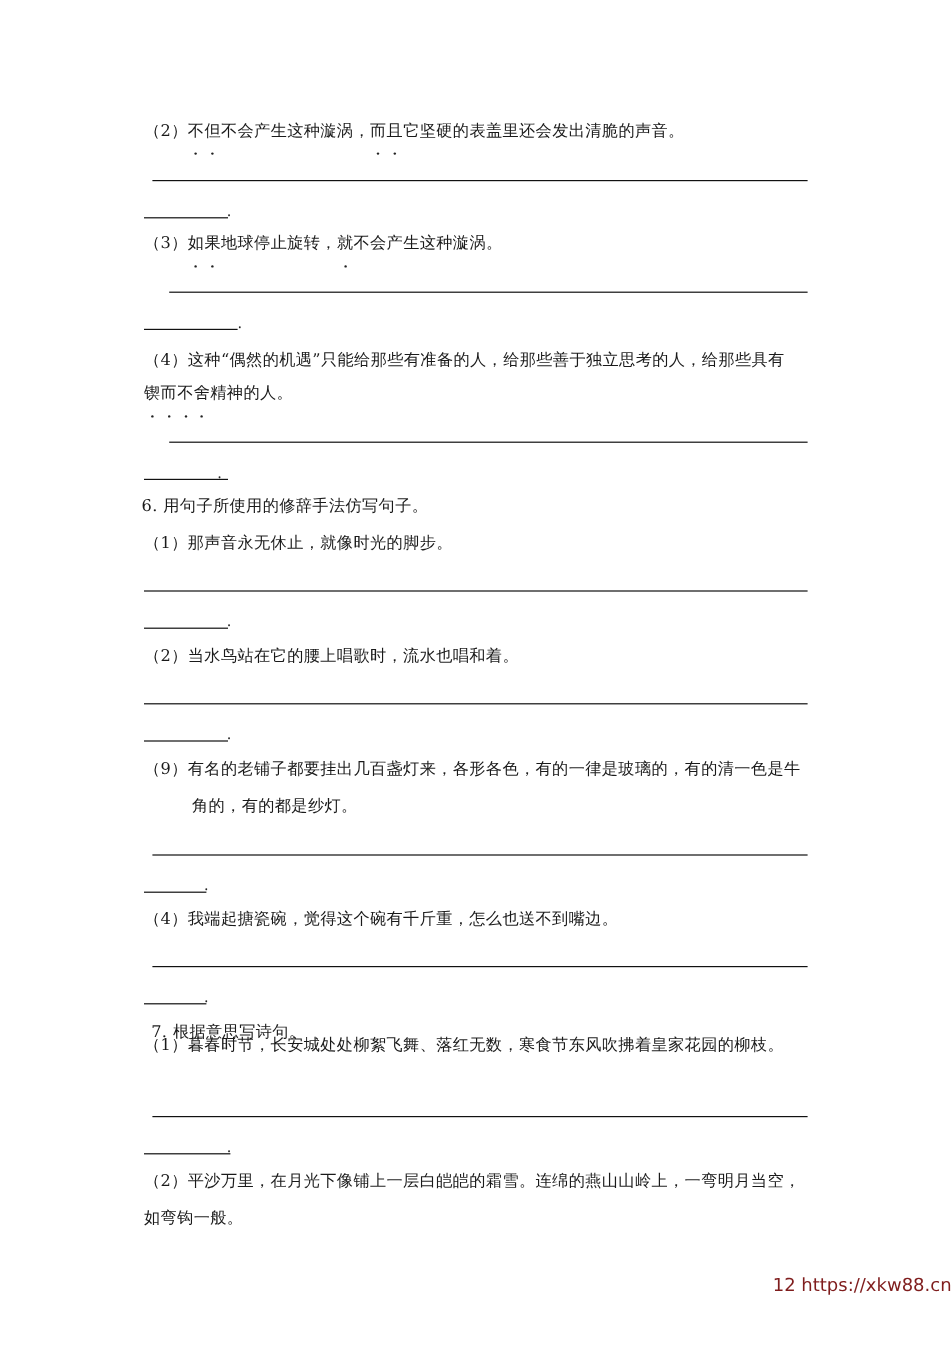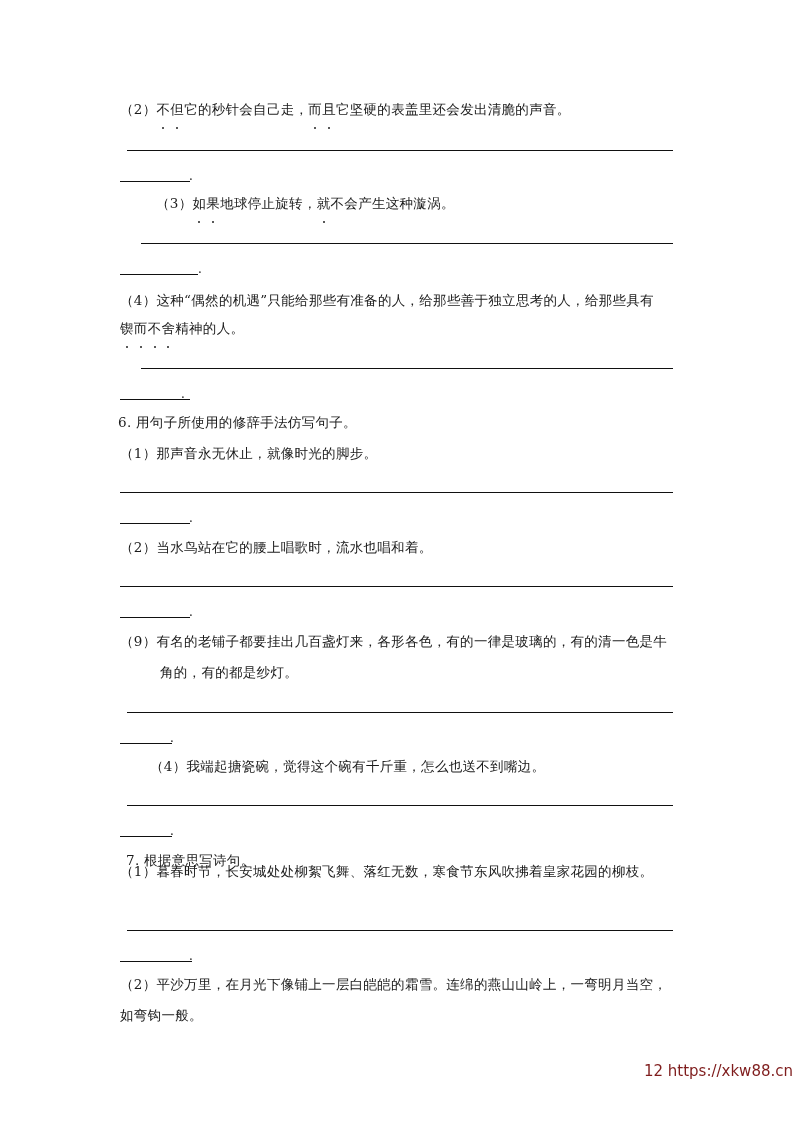--- a/index.html
+++ b/index.html
@@ -63,27 +63,27 @@
       text-align: right;
       font-family: "DejaVu Sans", "Liberation Sans", sans-serif;
       font-size: 15px;
       color: #7f1d1d;
     }
   </style>
 </head>
 <body>
 
 <div class="text" style="top:94px;">
-  <span>（2）</span><span class="dot">不</span><span class="dot">但</span><span>它的秒针会自己走，</span><span class="dot">而</span><span class="dot">且</span><span>它坚硬的表盖里还会发出清脆的声音。</span>
+  <span>（2）</span><span class="dot">不</span><span class="dot">但</span><span>不会产生这种漩涡，</span><span class="dot">而</span><span class="dot">且</span><span>它坚硬的表盖里还会发出清脆的声音。</span>
 </div>
 <div class="long-line" style="top:150px; left:127px; width:546px;"></div>
 <div class="short-line" style="top:181px; width:70px;"></div>
 <span class="period" style="top:170px; left:189px;">.</span>
 
-<div class="text" style="top:188px;margin-left:36px;">
+<div class="text" style="top:188px;">
   <span>（3）</span><span class="dot">如</span><span class="dot">果</span><span>地球停止旋转，</span><span class="dot">就</span><span>不会产生这种漩涡。</span>
 </div>
 <div class="long-line" style="top:243px; left:141px; width:532px;"></div>
 <div class="short-line" style="top:274px; width:78px;"></div>
 <span class="period" style="top:263px; left:198px;">.</span>
 
 <div class="text" style="top:285px;">（4）这种“偶然的机遇”只能给那些有准备的人，给那些善于独立思考的人，给那些具有</div>
 <div class="text" style="top:313px;">
   <span class="dot">锲</span><span class="dot">而</span><span class="dot">不</span><span class="dot">舍</span><span>精神的人。</span>
 </div>
@@ -102,21 +102,21 @@
 <div class="long-line" style="top:586px; left:120px; width:553px;"></div>
 <div class="short-line" style="top:617px; width:70px;"></div>
 <span class="period" style="top:606px; left:189px;">.</span>
 
 <div class="text" style="top:626px;">（9）有名的老铺子都要挂出几百盏灯来，各形各色，有的一律是玻璃的，有的清一色是牛</div>
 <div class="text" style="top:657px;margin-left:40px;">角的，有的都是纱灯。</div>
 <div class="long-line" style="top:712px; left:127px; width:546px;"></div>
 <div class="short-line" style="top:743px; width:52px;"></div>
 <span class="period" style="top:732px; left:170px;">.</span>
 
-<div class="text" style="top:751px;margin-left:30px;">（4）我端起搪瓷碗，觉得这个碗有千斤重，怎么也送不到嘴边。</div>
+<div class="text" style="top:751px;">（4）我端起搪瓷碗，觉得这个碗有千斤重，怎么也送不到嘴边。</div>
 <div class="long-line" style="top:805px; left:127px; width:546px;"></div>
 <div class="short-line" style="top:836px; width:52px;"></div>
 <span class="period" style="top:825px; left:170px;">.</span>
 
 <div class="text" style="top:845px; left:126px;">7. 根据意思写诗句。</div>
 
 <div class="text" style="top:856px;">（1）暮春时节，长安城处处柳絮飞舞、落红无数，寒食节东风吹拂着皇家花园的柳枝。</div>
 <div class="long-line" style="top:930px; left:127px; width:546px;"></div>
 <div class="short-line" style="top:961px; width:72px;"></div>
 <span class="period" style="top:950px; left:189px;">.</span>

